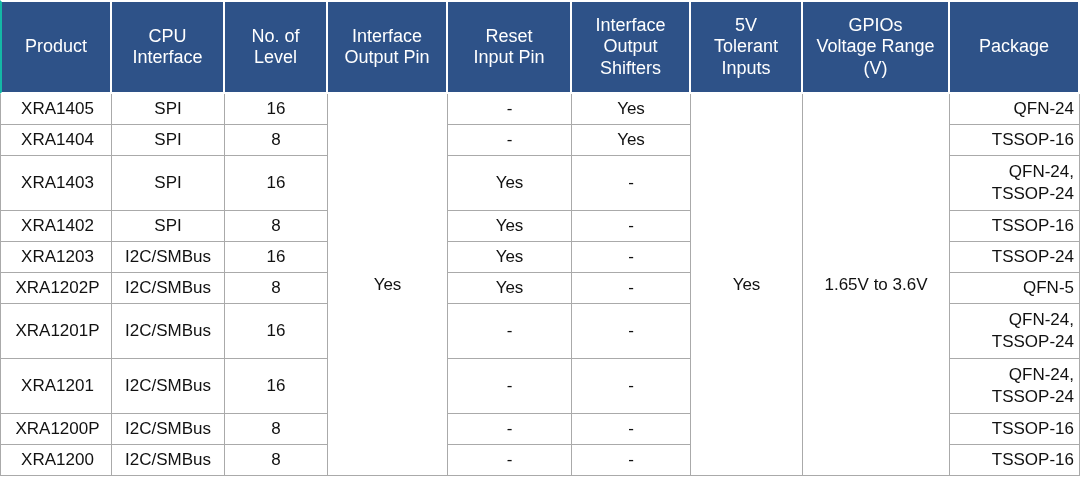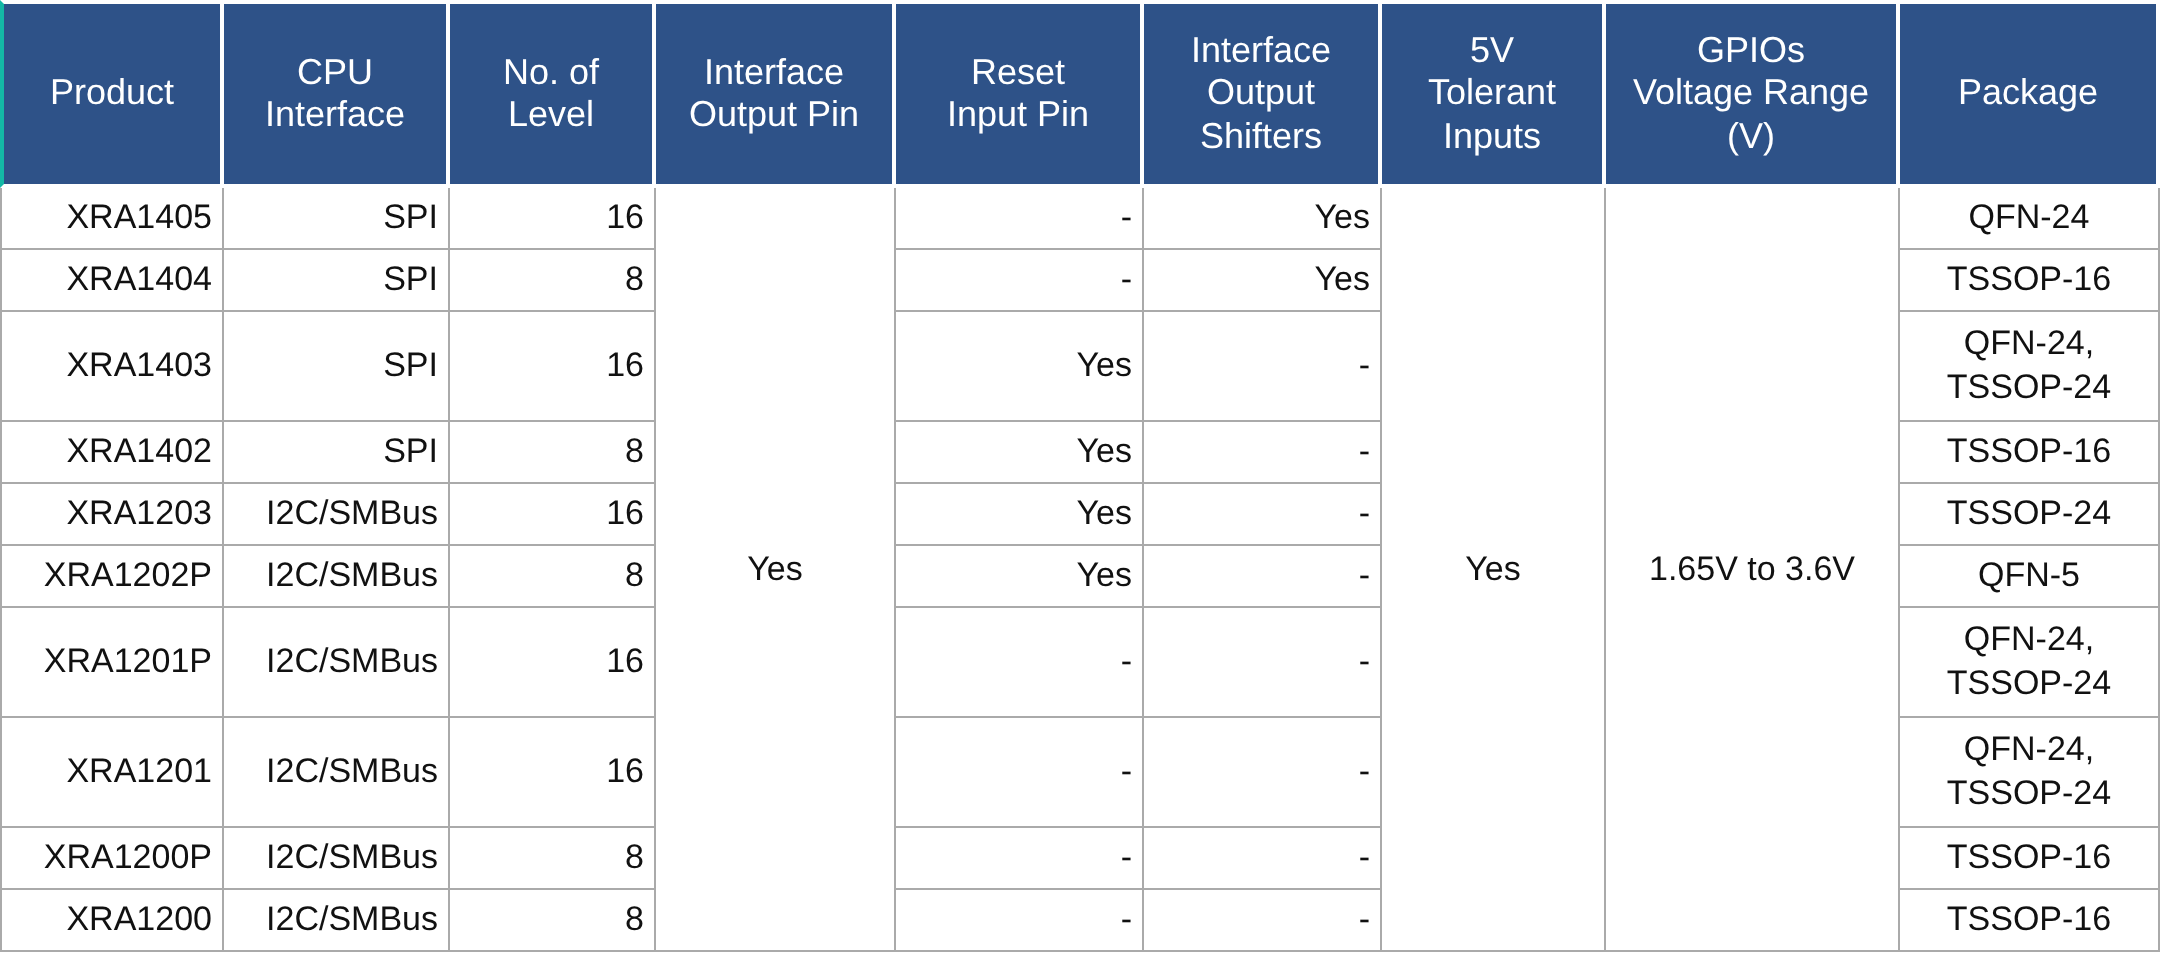--- a/index.html
+++ b/index.html
@@ -54,25 +54,25 @@
     border-right: 1px solid #AAAAAA;
     vertical-align: middle;
     padding: 2px 5px;
     box-sizing: border-box;
     font-size: 17px;
     line-height: 1.27;
     background: #ffffff;
   }
   tbody tr td.col-product {
     border-left: 1px solid #AAAAAA;
-    text-align: right;
+    text-align: center;
     padding-left: 8px;
   }
-  td.center { text-align: right; }
-  td.left   { text-align: center; }
+  td.center { text-align: center; }
+  td.left   { text-align: right; }
   td.merged-cell {
     text-align: center;
     vertical-align: middle;
   }
   
   tr.r-single td { height: 31px; }
   tr.r-double td { height: 55px; }
 
   .pkg-line { display: block; white-space: nowrap; }
 </style>

